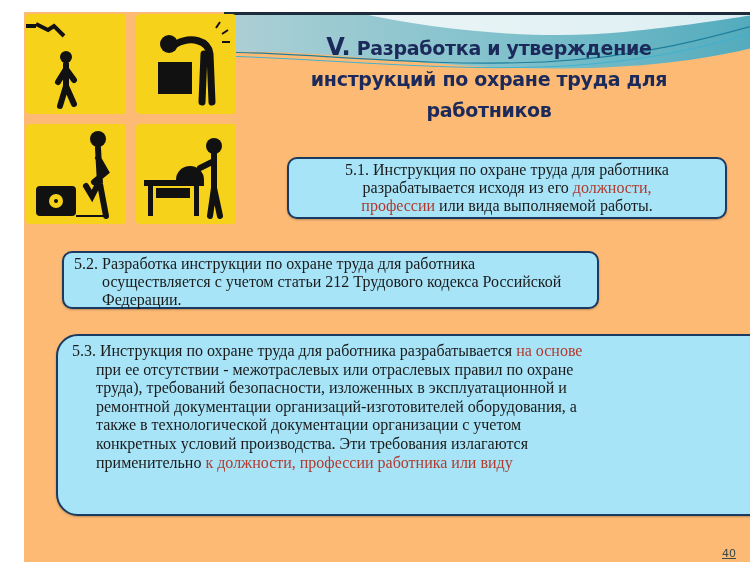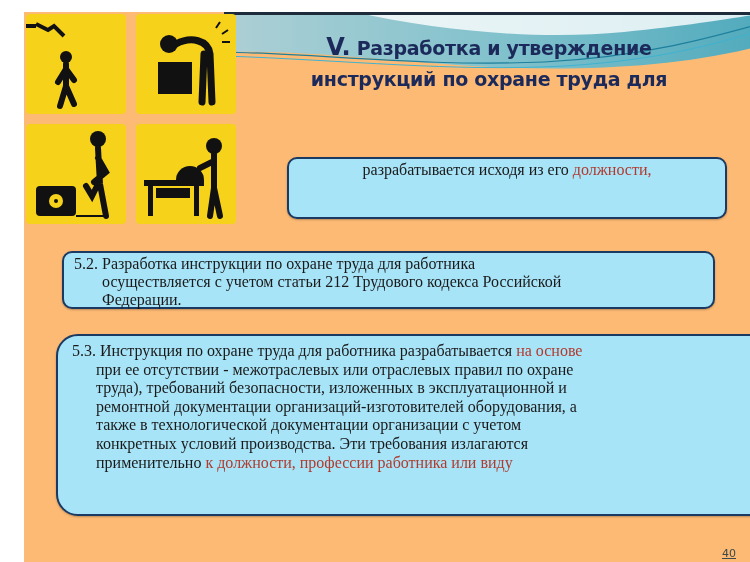--- a/index.html
+++ b/index.html
@@ -7,21 +7,21 @@
   .slide { position:absolute; left:0; top:12px; width:750px; height:562px; background:#fdba74;margin-left:24px; }
   .top-wave { position:absolute; left:0; top:0; width:750px; height:120px; }
   .tiles { position:absolute; left:0; top:0; width:218px; height:218px; }
   .tile { position:absolute; width:100px; height:100px; background:#f6d21a; border-radius:4px; overflow:hidden; }
   .tile svg { width:100%; height:100%; display:block; }
   .title { position:absolute; left:245px; top:20px; width:440px; text-align:center; color:#1b2a5a; font-family:"DejaVu Sans", sans-serif; font-weight:bold; font-size:19px; line-height:31px; letter-spacing:-0.3px; }
   .title .roman { font-size:24px; }
   .box { position:absolute; background:#a8e4f8; border:2px solid #1b3a63; border-radius:10px; color:#1a1a1a; font-family:"Liberation Serif", serif; box-shadow:0 1px 2px rgba(0,0,0,0.25); }
   .box .hl { color:#b03a2e; }
   .box1 { left:263px; top:145px; width:436px; height:56px; text-align:center; font-size:16px; line-height:18px; padding-top:2px; }
-  .box2 { left:38px; top:239px; width:653px; height:58px; font-size:16px; line-height:18px; padding:2px 0 0 10px; box-sizing:border-box; }
+  .box2 { left:38px; top:239px; width:537px; height:58px; font-size:16px; line-height:18px; padding:2px 0 0 10px; box-sizing:border-box; }
   .box2 .ind { padding-left:28px; }
   .box3 { left:32px; top:322px; width:732px; height:182px; border-radius:22px; font-size:16px; line-height:18.6px; padding:6px 8px 0 14px; box-sizing:border-box; }
   .box3 .ind { padding-left:24px; }
   .page-num { position:absolute; left:698px; top:535px; font-family:"DejaVu Sans", sans-serif; font-size:11px; color:#3a4a4a;text-decoration:underline; }
 </style>
 </head>
 <body>
 
 <div class="slide">
 
@@ -76,24 +76,27 @@
         <rect x="12" y="62" width="5" height="30" fill="#111"></rect>
         <rect x="58" y="62" width="5" height="30" fill="#111"></rect>
         <rect x="20" y="64" width="34" height="10" fill="#111"></rect>
       </svg>
     </div>
   </div>
 
   <div class="title">
     <div><span class="roman">V.</span><span> Разработка и утверждение</span></div>
     <div>инструкций по охране труда для</div>
+    <div>работников</div>
   </div>
 
   <div class="box box1">
+    <div>5.1. Инструкция по охране труда для работника</div>
     <div><span>разрабатывается исходя из его </span><span class="hl">должности,</span></div>
+    <div><span class="hl">профессии</span><span> или вида выполняемой работы.</span></div>
   </div>
 
   <div class="box box2">
     <div>5.2. Разработка инструкции по охране труда для работника</div>
     <div class="ind">осуществляется с учетом статьи 212 Трудового кодекса Российской</div>
     <div class="ind">Федерации.</div>
   </div>
 
   <div class="box box3">
     <div><span>5.3. Инструкция по охране труда для работника разрабатывается </span><span class="hl">на основе</span></div>

